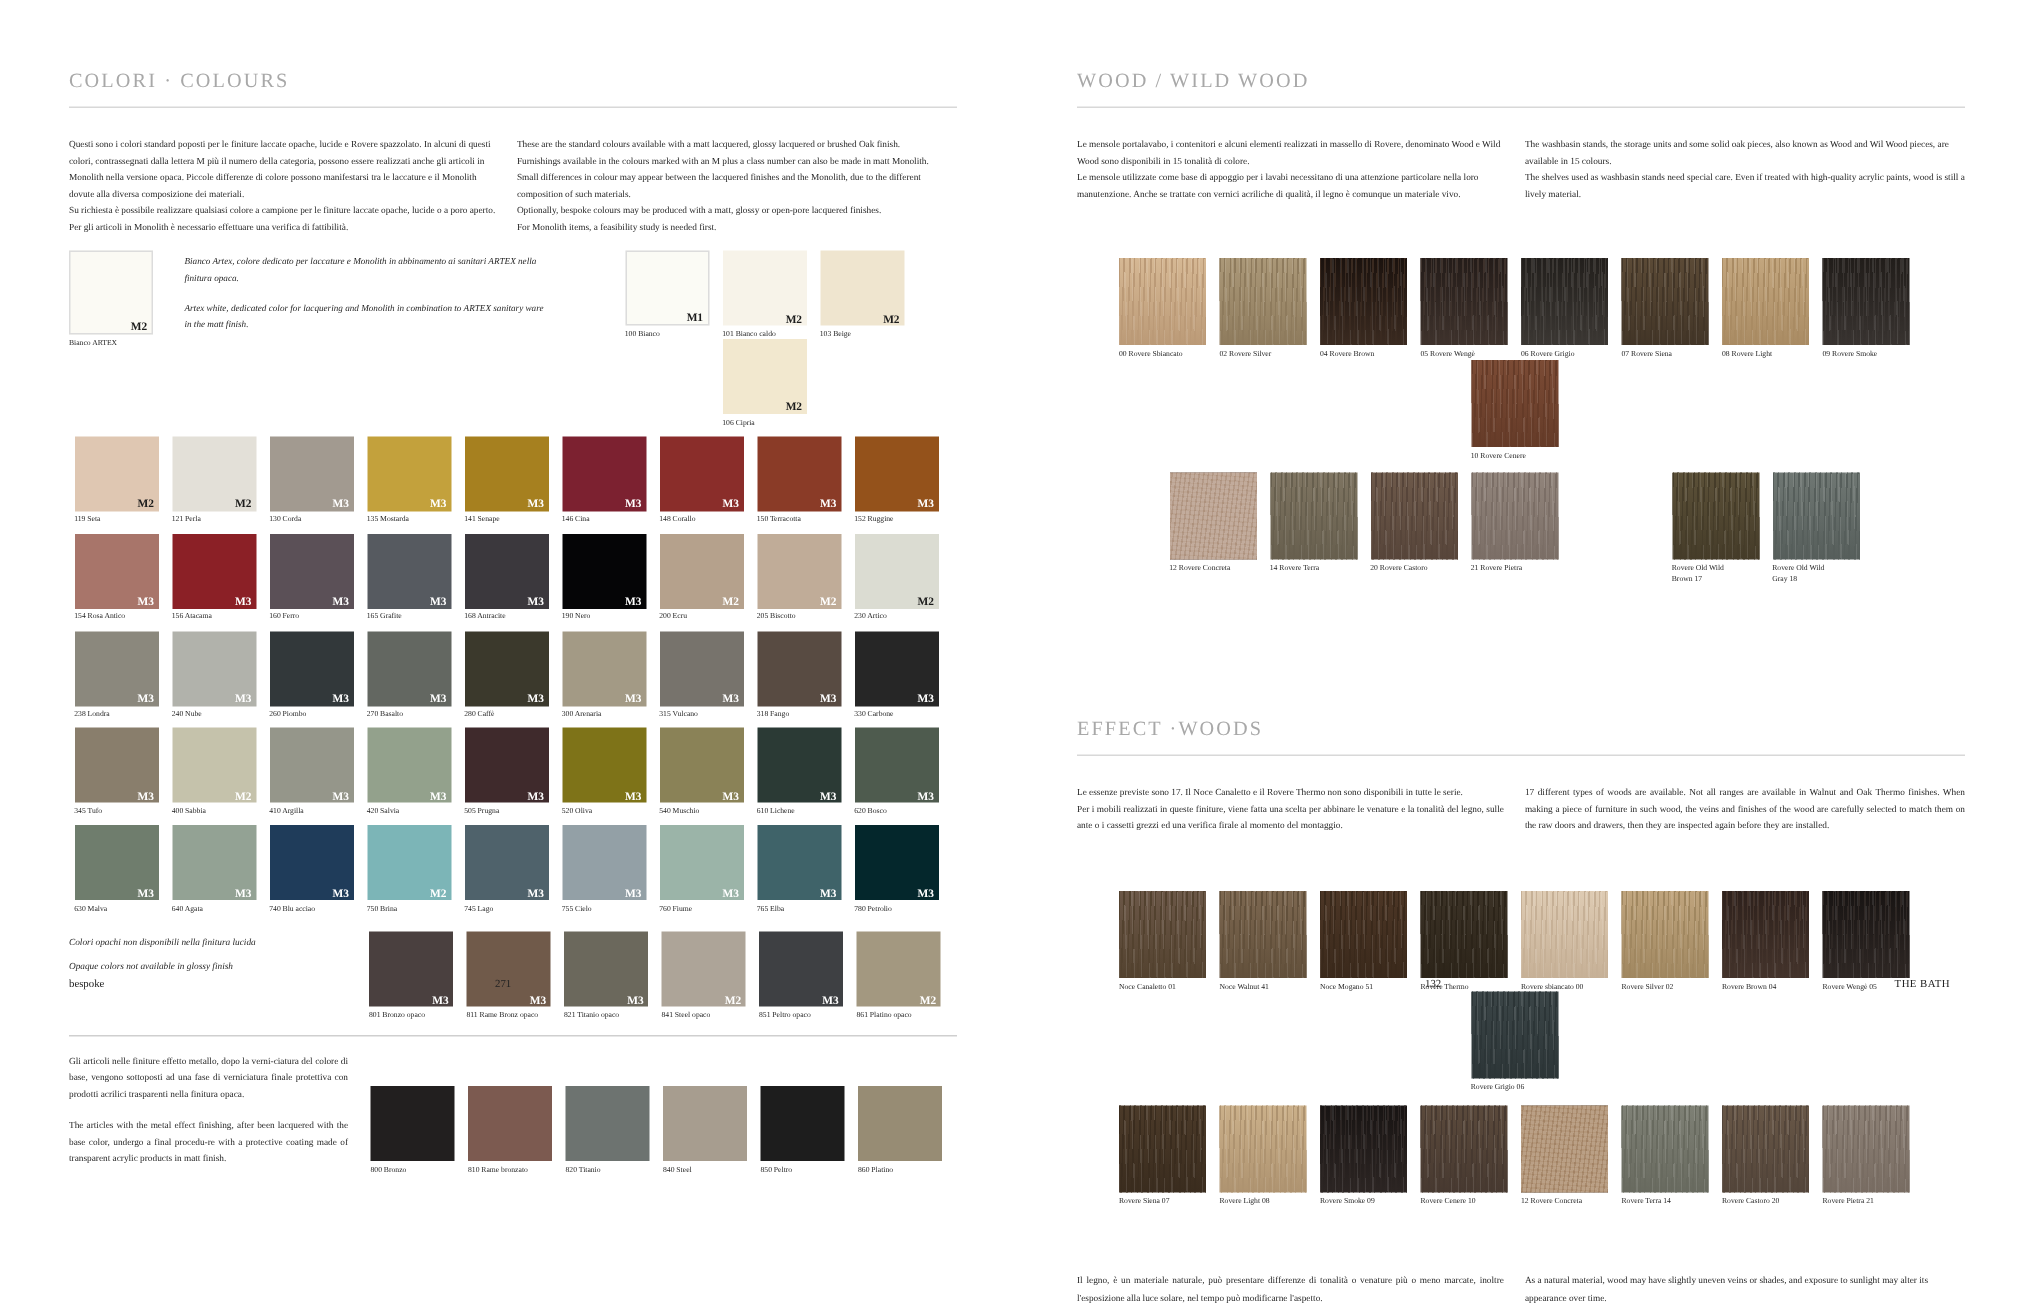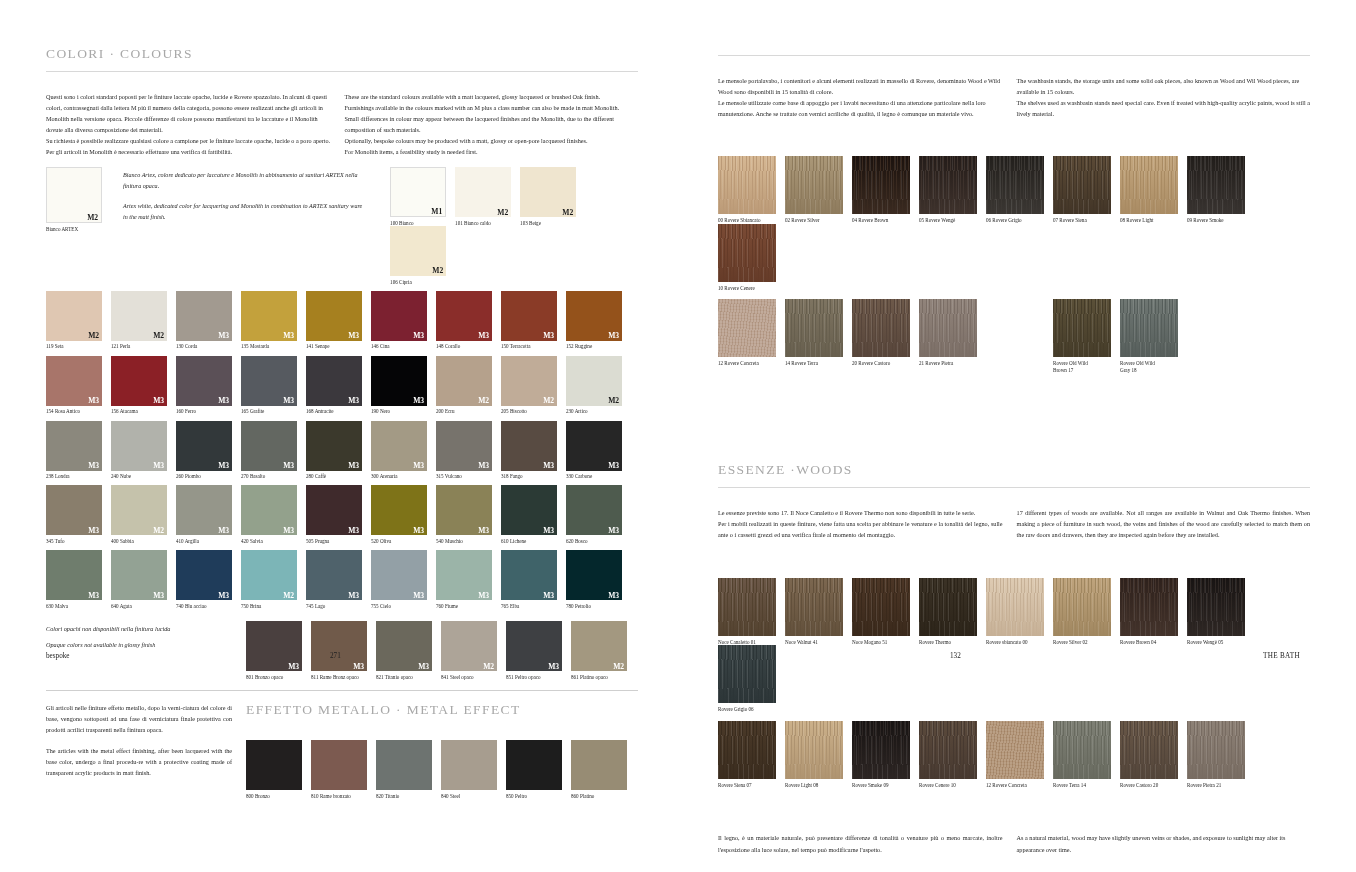--- a/index.html
+++ b/index.html
@@ -31,21 +31,21 @@
 
   
   .cols2 { display: flex; gap: 0; margin-top: 19px; }
   .col { font-size: 6.2px; line-height: 1.78; color: #1f1f1f; }
   .col p { margin: 0; }
   .col.just p { text-align: justify; }
   .col-l { width: 305px; padding-right: 14px; }
   .col-r { width: 300px; }
 
   
-  .grid { display: flex; flex-wrap: wrap; }
+  .grid { display: flex; flex-wrap: wrap; justify-content: center; }
   .cell { width: 65px; }
   .cell .chip {
     width: 56px; height: 50px;
     position: relative;
     display: block;
   }
   .cell .chip.bordered { border: 1px solid #dcdcdc; }
   .cell .mcode {
     position: absolute;
     right: 3px; bottom: 1px;
@@ -492,21 +492,20 @@
     <div style="display:flex; margin-top:11px;">
       <div style="width:200px; padding-right:14px;">
         <div class="col just" id="metal-it">
             <p>Gli articoli nelle finiture effetto metallo, dopo la verni-ciatura del colore di base, vengono sottoposti ad una fase di verniciatura finale protettiva con prodotti acrilici trasparenti nella finitura opaca.</p>
           </div>
         <div class="col just" id="metal-en" style="margin-top:10px">
             <p>The articles with the metal effect finishing, after been lacquered with the base color, undergo a final procedu-re with a protective coating made of transparent acrylic products in matt finish.</p>
           </div>
       </div>
       <div style="flex:1">
-        <div class="sec-head">EFFETTO METALLO  ·  METAL EFFECT</div>
         <div class="grid" id="rowMetal" style="margin-top:22px">
             <div class="cell">
               <div class="chip" style="background: rgb(34, 31, 31);"></div>
               <div class="cname">800 Bronzo</div>
             </div>
             <div class="cell">
               <div class="chip" style="background: rgb(124, 90, 80);"></div>
               <div class="cname">810 Rame bronzato</div>
             </div>
             <div class="cell">
@@ -531,20 +530,21 @@
 
     <div class="footer">
       <span class="brand">bespoke</span>
       <span class="pageno">271</span>
     </div>
   </div>
 
   <div class="page page-right">
 
     <div>
+      <div class="sec-head">WOOD / WILD WOOD</div>
       <div class="sec-rule"></div>
     </div>
 
     <div class="cols2">
       <div class="col col-l" id="r-wood-it">
           <p>Le mensole portalavabo, i contenitori e alcuni elementi realizzati in massello di Rovere, denominato Wood e Wild Wood sono disponibili in 15 tonalità di colore.</p>
           <p>Le mensole utilizzate come base di appoggio per i lavabi necessitano di una attenzione particolare nella loro manutenzione.  Anche se trattate con vernici acriliche di qualità, il legno è comunque un materiale vivo.</p>
         </div>
       <div class="col col-r" id="r-wood-en">
           <p>The washbasin stands, the storage units and some solid oak pieces, also known as Wood and Wil Wood pieces, are available in 15 colours.</p>
@@ -614,21 +614,21 @@
 Brown 17</div>
         </div>
         <div class="wcell">
           <div class="wchip" style="background: repeating-linear-gradient(92deg, rgb(86, 94, 91) 0px, rgb(86, 94, 91) 1px, transparent 1px, transparent 3px, rgb(86, 94, 91) 3px, rgb(86, 94, 91) 4px, transparent 4px, transparent 7px), repeating-linear-gradient(88deg, rgba(255, 255, 255, 0.1) 0px, rgba(255, 255, 255, 0.1) 1px, transparent 1px, transparent 5px), linear-gradient(rgb(111, 119, 115), rgb(86, 94, 91));"></div>
           <div class="wname">Rovere Old Wild
 Gray 18</div>
         </div>
       </div>
 
     <div style="margin-top:88px">
-      <div class="sec-head">ESSENZE  ·WOODS</div>
+      <div class="sec-head">EFFECT  ·WOODS</div>
       <div class="sec-rule"></div>
     </div>
 
     <div class="cols2">
       <div class="col col-l just" id="r-ess-it">
           <p>Le essenze previste sono 17. Il Noce Canaletto e il Rovere Thermo non sono disponibili in tutte le serie.</p>
           <p>Per i mobili realizzati in queste finiture, viene fatta una scelta per abbinare le venature e la tonalità del legno, sulle ante o i cassetti grezzi ed una verifica firale al momento del montaggio.</p>
         </div>
       <div class="col col-r just" id="r-ess-en">
           <p>17 different types of woods are available. Not all ranges are available in Walnut and Oak Thermo finishes. When making a piece of furniture in such wood, the veins and finishes of the wood are carefully selected to match them on the raw doors and drawers, then they are inspected again before they are installed.</p>

